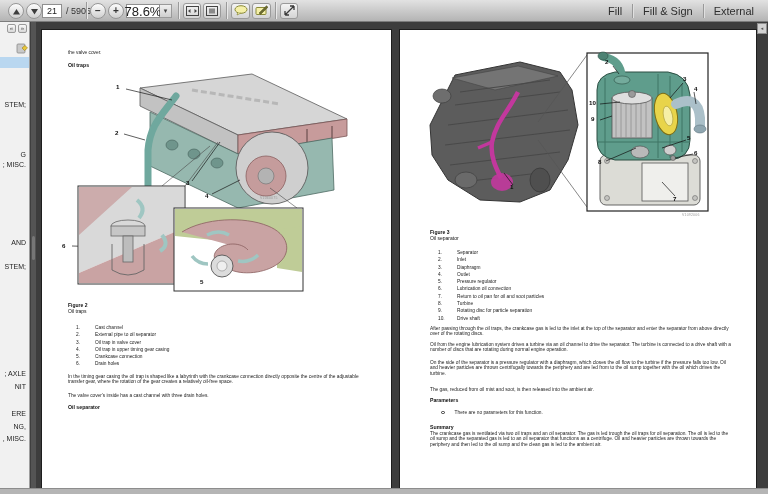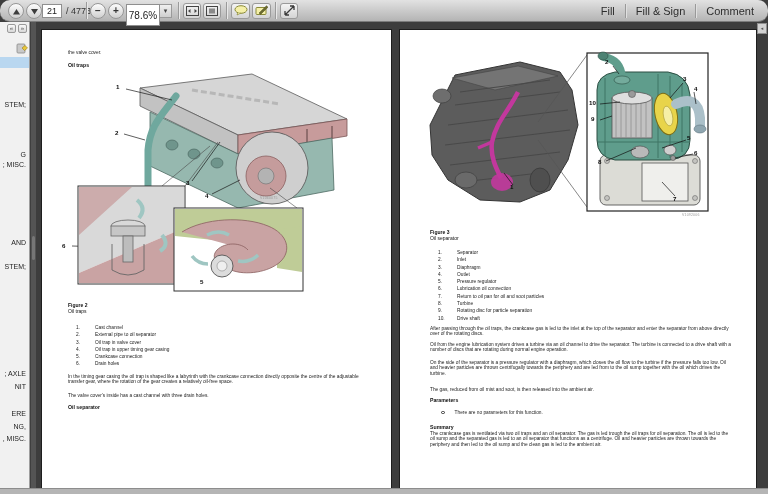--- a/index.html
+++ b/index.html
@@ -1,32 +1,32 @@
 <!DOCTYPE html>
 <html><head>
 <meta charset="utf-8">
 <style>
   * { margin:0; padding:0; box-sizing:border-box; }
   body { background:#666; font-family:"Liberation Sans", sans-serif; }
   #app { position:relative; width:768px; height:494px; background:#3d3d3d; overflow:hidden; }
 
   
   .toolbar { position:absolute; left:0; top:0; width:768px; height:22px;
-    background:linear-gradient(#e2e2e2,#c6c6c6 60%,#b4b4b4); border-bottom:1px solid #7c7c7c;border-radius:10px; }
+    background:linear-gradient(#e2e2e2,#c6c6c6 60%,#b4b4b4); border-bottom:1px solid #7c7c7c; }
   .tb-btn { position:absolute; top:3px; width:16px; height:16px; border-radius:8px;
     background:linear-gradient(#fdfdfd,#cfcfcf); border:1px solid #979797;
     display:flex; align-items:center; justify-content:center; cursor:default; }
   .tb-sq { position:absolute; top:3px; height:16px; display:flex; align-items:center; justify-content:center;
     border:1px solid #9a9a9a; border-radius:3px; background:linear-gradient(#f4f4f4,#d4d4d4); }
   .tb-sep { position:absolute; top:2px; width:1px; height:17px; background:#9a9a9a; box-shadow:1px 0 0 #e8e8e8; }
   .page-input { position:absolute; left:42px; top:4px; width:20px; height:14px; border:1px solid #8f8f8f;
     background:#fff; font:9px "Liberation Sans",sans-serif; text-align:center; color:#222; }
   .tb-text { position:absolute; top:6px; font-size:9px; color:#333; }
-  .zoom-box { position:absolute; left:126px; top:4px; width:34px; height:22px; border:1px solid #8f8f8f;
-    background:#fff; font-size:10px; color:#222; display:flex; align-items:center; justify-content:center;text-align:center; }
+  .zoom-box { position:absolute; left:126px; top:4px; width:34px; height:14px; border:1px solid #8f8f8f;
+    background:#fff; font-size:13px; color:#222; display:flex; align-items:center; justify-content:center;text-align:center; }
   .zoom-caret { position:absolute; left:160px; top:4px; width:12px; height:14px; border:1px solid #9a9a9a;
     border-left:none; background:linear-gradient(#f0f0f0,#cfcfcf); font-size:7px; color:#444;
     display:flex; align-items:center; justify-content:center; }
   .tb-right { position:absolute; right:4px; top:0; height:22px; display:flex; align-items:center; }
   .tb-right .lbl { font-size:11px; color:#2e2e2e; padding:0 10px; cursor:default; }
   .tb-right .vsep { width:1px; height:14px; background:#999; box-shadow:1px 0 0 #e0e0e0; }
 
   
   .sidebar { position:absolute; left:0; top:22px; width:30px; height:466px; background:#f1f1f1;
     border-right:1px solid #9e9e9e; overflow:hidden; }
@@ -71,21 +71,21 @@
       <span><svg width="9" height="8">
             <path d="M4.5 1 L8 6.5 L1 6.5 Z" fill="#3c3c3c"></path>
           </svg></span>
     </div>
     <div class="tb-btn" style="left:26px">
       <span><svg width="9" height="8">
             <path d="M4.5 6.5 L1 1 L8 1 Z" fill="#3c3c3c"></path>
           </svg></span>
     </div>
     <input class="page-input" value="21" style="">
-    <span class="tb-text" style="left:66px">/ 4773</span>
+    <span class="tb-text" style="left:66px">/ 5905</span>
     <div class="tb-sep" style="left:86px"></div>
     <div class="tb-btn" style="left:90px">
       <span style="font:bold 10px 'Liberation Sans',sans-serif;color:#333;margin-top:-1px">−</span>
     </div>
     <div class="tb-btn" style="left:108px">
       <span style="font:bold 10px 'Liberation Sans',sans-serif;color:#333;margin-top:-1px">+</span>
     </div>
     <div class="zoom-box">78.6%</div>
     <div class="zoom-caret">
       <span>▾</span>
@@ -131,21 +131,21 @@
             <path d="M10 1 L6 1 M10 1 L10 5 M10 1 L5.5 5.5 M1 10 L5 10 M1 10 L1 6 M1 10 L5.5 5.5" stroke="#3a3a3a" stroke-width="1.3" fill="none"></path>
           </svg>
       </span>
     </div>
 
     <div class="tb-right">
       <span class="lbl">Fill</span>
       <span class="vsep"></span>
       <span class="lbl">Fill &amp; Sign</span>
       <span class="vsep"></span>
-      <span class="lbl">Comment</span>
+      <span class="lbl">External</span>
     </div>
   </div>
 
   <div class="sidebar">
     <div class="sb-mini" style="left:7px;top:2px">«</div>
     <div class="sb-mini" style="left:18px;top:2px">»</div>
     <div style="position:absolute;left:16px;top:18px">
       <svg width="12" height="12">
           <rect x="1" y="2" width="8" height="9" rx="1" fill="#c9c9c9" stroke="#8a8a8a" stroke-width="0.8"></rect>
           <path d="M6 6 L9 3.5 L11.5 6 L8.5 8.5 Z" fill="#e8c73a" stroke="#9a7e1a" stroke-width="0.6"></path>

